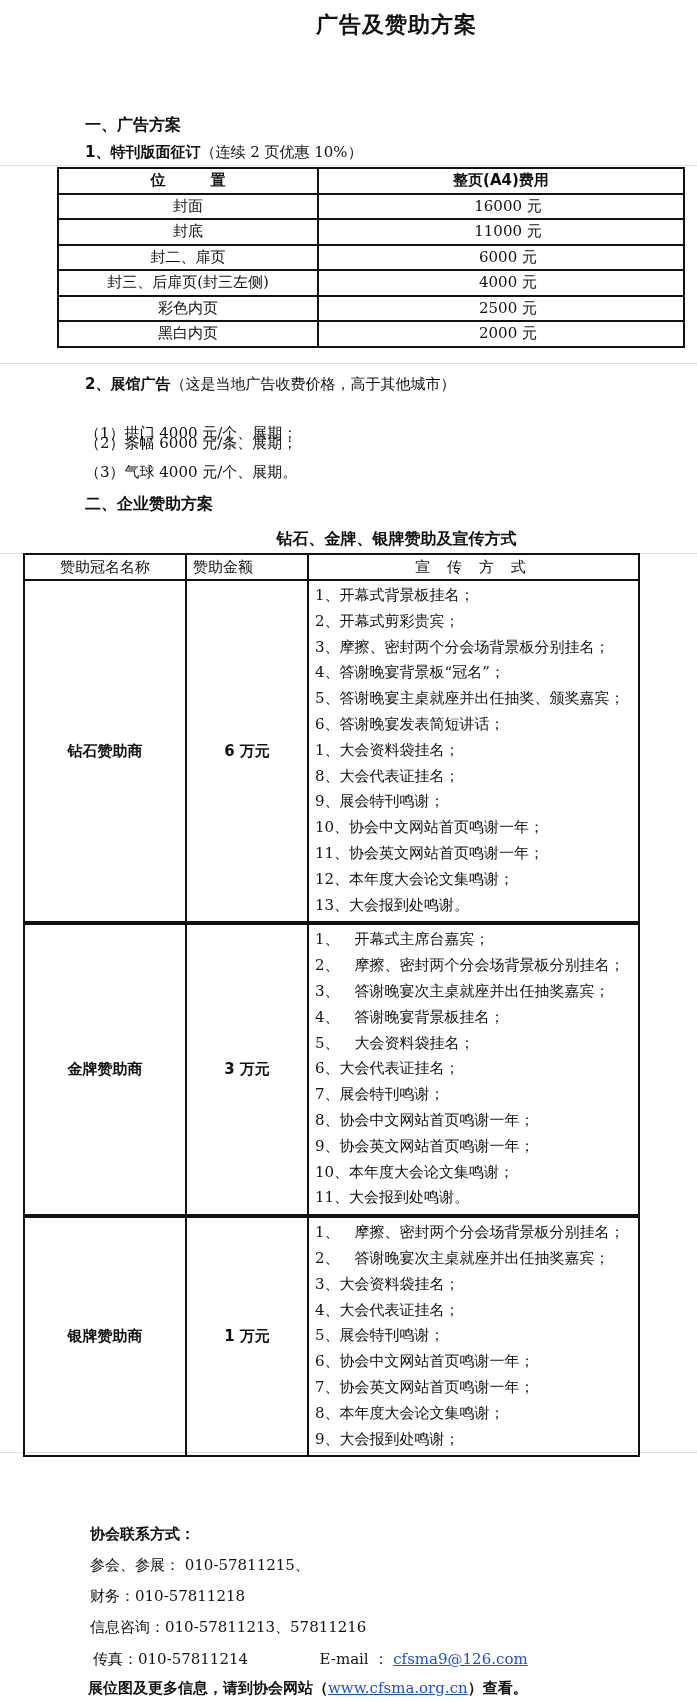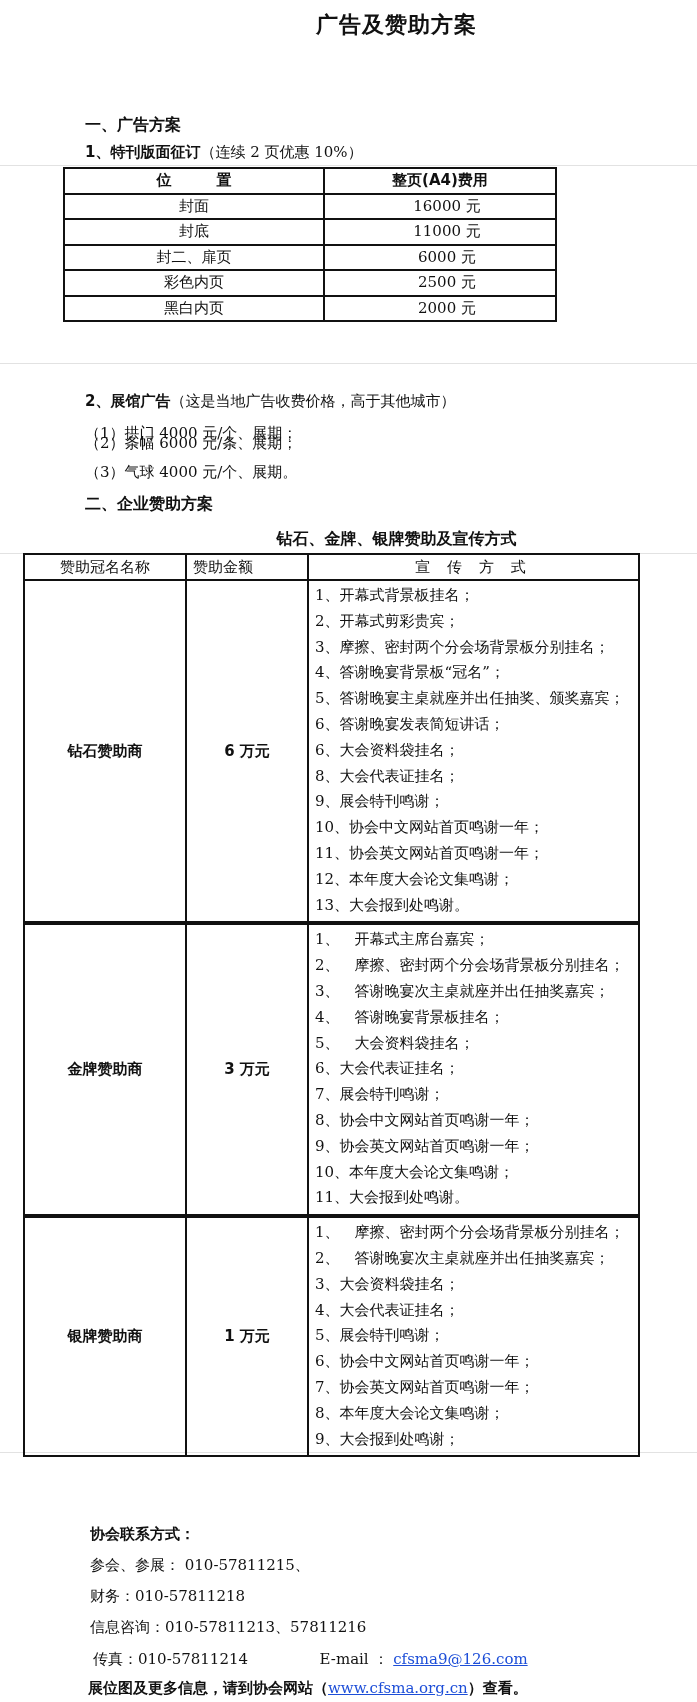--- a/index.html
+++ b/index.html
@@ -18,21 +18,21 @@
     font-family: "DejaVu Sans", "Liberation Sans", sans-serif;
     font-size: 16px; font-weight: bold;
   }
   .line { font-size: 15px; white-space: nowrap; }
   .bold { font-family: "DejaVu Sans", "Liberation Sans", sans-serif; font-weight: bold; }
   .note { font-weight: normal; font-family: "DejaVu Serif", "Liberation Serif", serif; }
   .sep { position: absolute; height: 1px; background: #e2e2e2; }
 
   
   table { border-collapse: collapse; position: absolute; }
-  .adtable { left: 63px; top: 167px; width: 494px; }
+  .adtable { left: 57px; top: 167px; width: 628px; }
   .adtable td, .adtable th {
     border: 2px solid #111; height: 23.5px; padding: 0;
     font-size: 15px; text-align: center; font-weight: normal;
   }
   .adtable th { font-family: "DejaVu Sans", "Liberation Sans", sans-serif; font-weight: bold; }
   .adtable td.price { text-align: center; padding-left: 14px; }
 
   
   .sptable { left: 23px; top: 553px; width: 617px; }
   .sptable th, .sptable td { border: 2px solid #111; padding: 0; font-size: 15px; }
@@ -79,31 +79,35 @@
   </tr>
   <tr>
     <td>封底</td>
     <td class="price">11000 元</td>
   </tr>
   <tr>
     <td>封二、扉页</td>
     <td class="price">6000 元</td>
   </tr>
   <tr>
+    <td>封三、后扉页(封三左侧)</td>
+    <td class="price">4000 元</td>
+  </tr>
+  <tr>
     <td>彩色内页</td>
     <td class="price">2500 元</td>
   </tr>
   <tr>
     <td>黑白内页</td>
     <td class="price">2000 元</td>
   </tr>
 </tbody>
   </table>
 
-<div class="abs line" style="left:37px;top:392px;">
+<div class="abs line" style="left:37px;top:375px;">
   <span class="bold">2、展馆广告</span><span class="note">（这是当地广告收费价格，高于其他城市）</span>
 </div>
 <div class="abs line" style="left:37px;top:424px;">（1）拱门 4000 元/个、展期；</div>
 <div class="abs line" style="left:37px;top:434px;">（2）条幅 6000 元/条、展期；</div>
 <div class="abs line" style="left:37px;top:463px;">（3）气球 4000 元/个、展期。</div>
 
 <div class="abs h1" style="left:37px;top:494px;">二、企业赞助方案</div>
 <div class="abs sp-title bold">钻石、金牌、银牌赞助及宣传方式</div>
 
 <table class="sptable">
@@ -117,21 +121,21 @@
   <tr>
     <td class="name">钻石赞助商</td>
     <td class="amt">6 万元</td>
     <td class="benefits">
       <div class="benefit">1、开幕式背景板挂名；</div>
       <div class="benefit">2、开幕式剪彩贵宾；</div>
       <div class="benefit">3、摩擦、密封两个分会场背景板分别挂名；</div>
       <div class="benefit">4、答谢晚宴背景板“冠名”；</div>
       <div class="benefit">5、答谢晚宴主桌就座并出任抽奖、颁奖嘉宾；</div>
       <div class="benefit">6、答谢晚宴发表简短讲话；</div>
-      <div class="benefit">6、大会资料袋挂名；</div>
+      <div class="benefit">1、大会资料袋挂名；</div>
       <div class="benefit">8、大会代表证挂名；</div>
       <div class="benefit">9、展会特刊鸣谢；</div>
       <div class="benefit">10、协会中文网站首页鸣谢一年；</div>
       <div class="benefit">11、协会英文网站首页鸣谢一年；</div>
       <div class="benefit">12、本年度大会论文集鸣谢；</div>
       <div class="benefit">13、大会报到处鸣谢。</div>
     </td>
   </tr>
 
   <tr class="grp">

